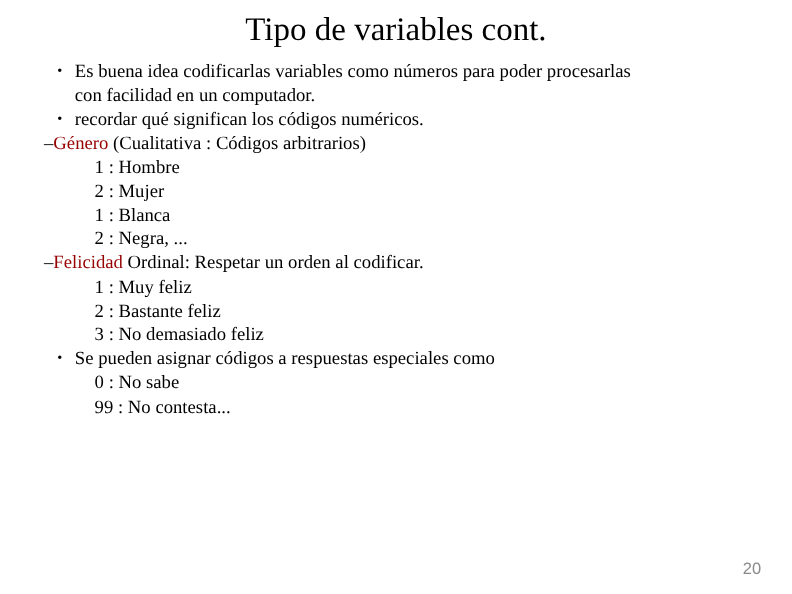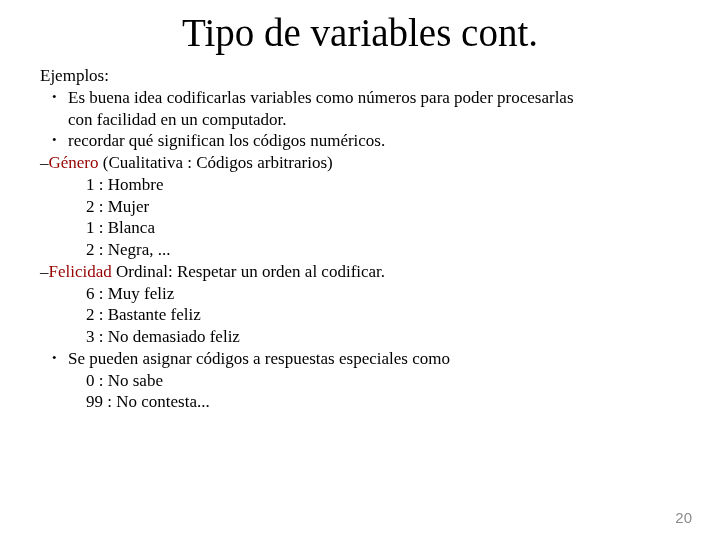--- a/index.html
+++ b/index.html
@@ -7,21 +7,21 @@
     width: 720px;
     height: 540px;
     background: #ffffff;
     font-family: "Times New Roman", Times, serif;
     color: #000000;
     position: relative;
     padding: 10px 40px 30px 40px;
   }
   .title {
     text-align: center;
-    font-size: 39px;
+    font-size: 30px;
     font-weight: normal;
     margin-bottom: 10px;
   }
   .content {
     font-size: 17px;
     line-height: 1.28;
   }
   .subhead { }
   .bline { padding-left: 28px; position: relative; }
   .bline .dot {
@@ -42,21 +42,20 @@
     color: #8a8a8a;
     font-family: Arial, Helvetica, sans-serif;
   }
 </style>
 </head>
 <body>
 
 <div class="title">Tipo de variables cont.</div>
 
 <div class="content">
-  <div class="subhead">Ejemplos:</div>
 
   <div class="bline">
     <span class="dot">•</span>
     <span>Es buena idea codificarlas variables como números para poder procesarlas</span>
   </div>
   <div class="bcont">con facilidad en un computador.</div>
 
   <div class="bline">
     <span class="dot">•</span>
   </div>
@@ -67,21 +66,21 @@
   </div>
   <div class="code">1 : Hombre</div>
   <div class="code">2 : Mujer</div>
 
   <div class="code">1 : Blanca</div>
   <div class="code">2 : Negra, ...</div>
 
   <div class="var">
     <span>–</span><span class="vname">Felicidad</span><span> Ordinal: Respetar un orden al codificar.</span>
   </div>
-  <div class="code">6 : Muy feliz</div>
+  <div class="code">1 : Muy feliz</div>
   <div class="code">2 : Bastante feliz</div>
   <div class="code">3 : No demasiado feliz</div>
 
   <div class="bline">
     <span class="dot">•</span>
     <span>Se pueden asignar códigos a respuestas especiales como</span>
   </div>
   <div class="code">0 : No sabe</div>
   <div class="code">99 : No contesta...</div>
 </div>

